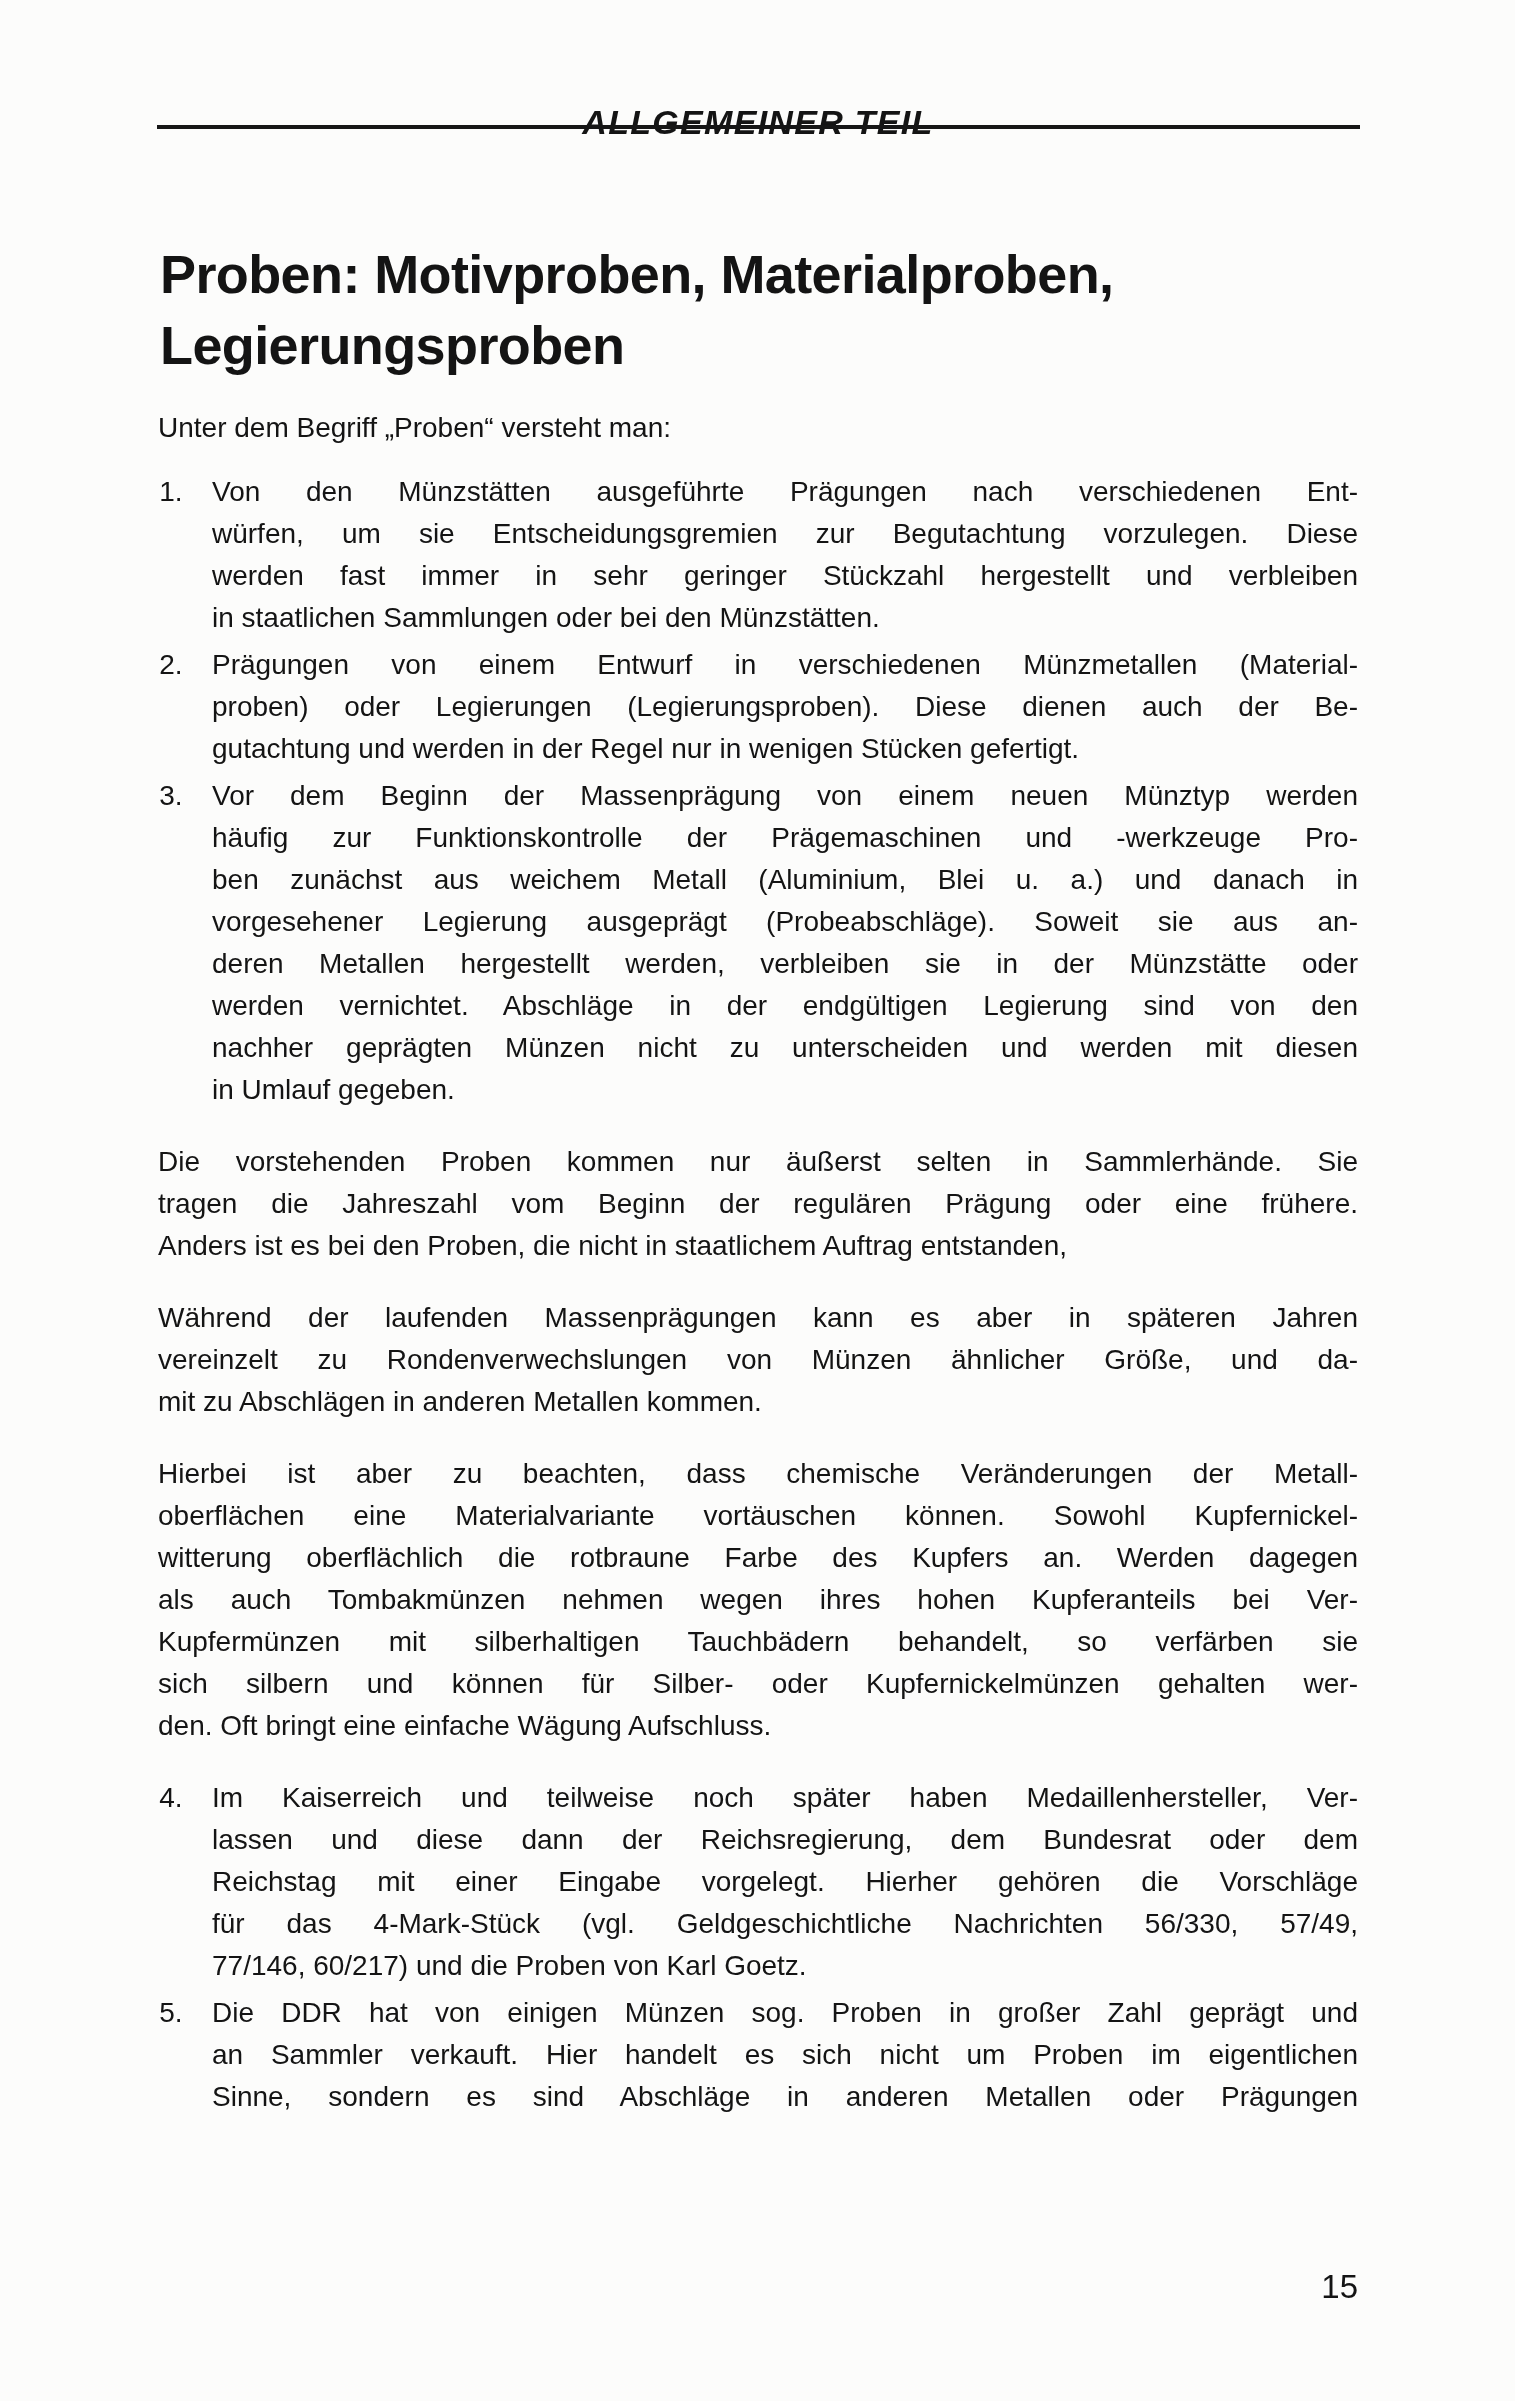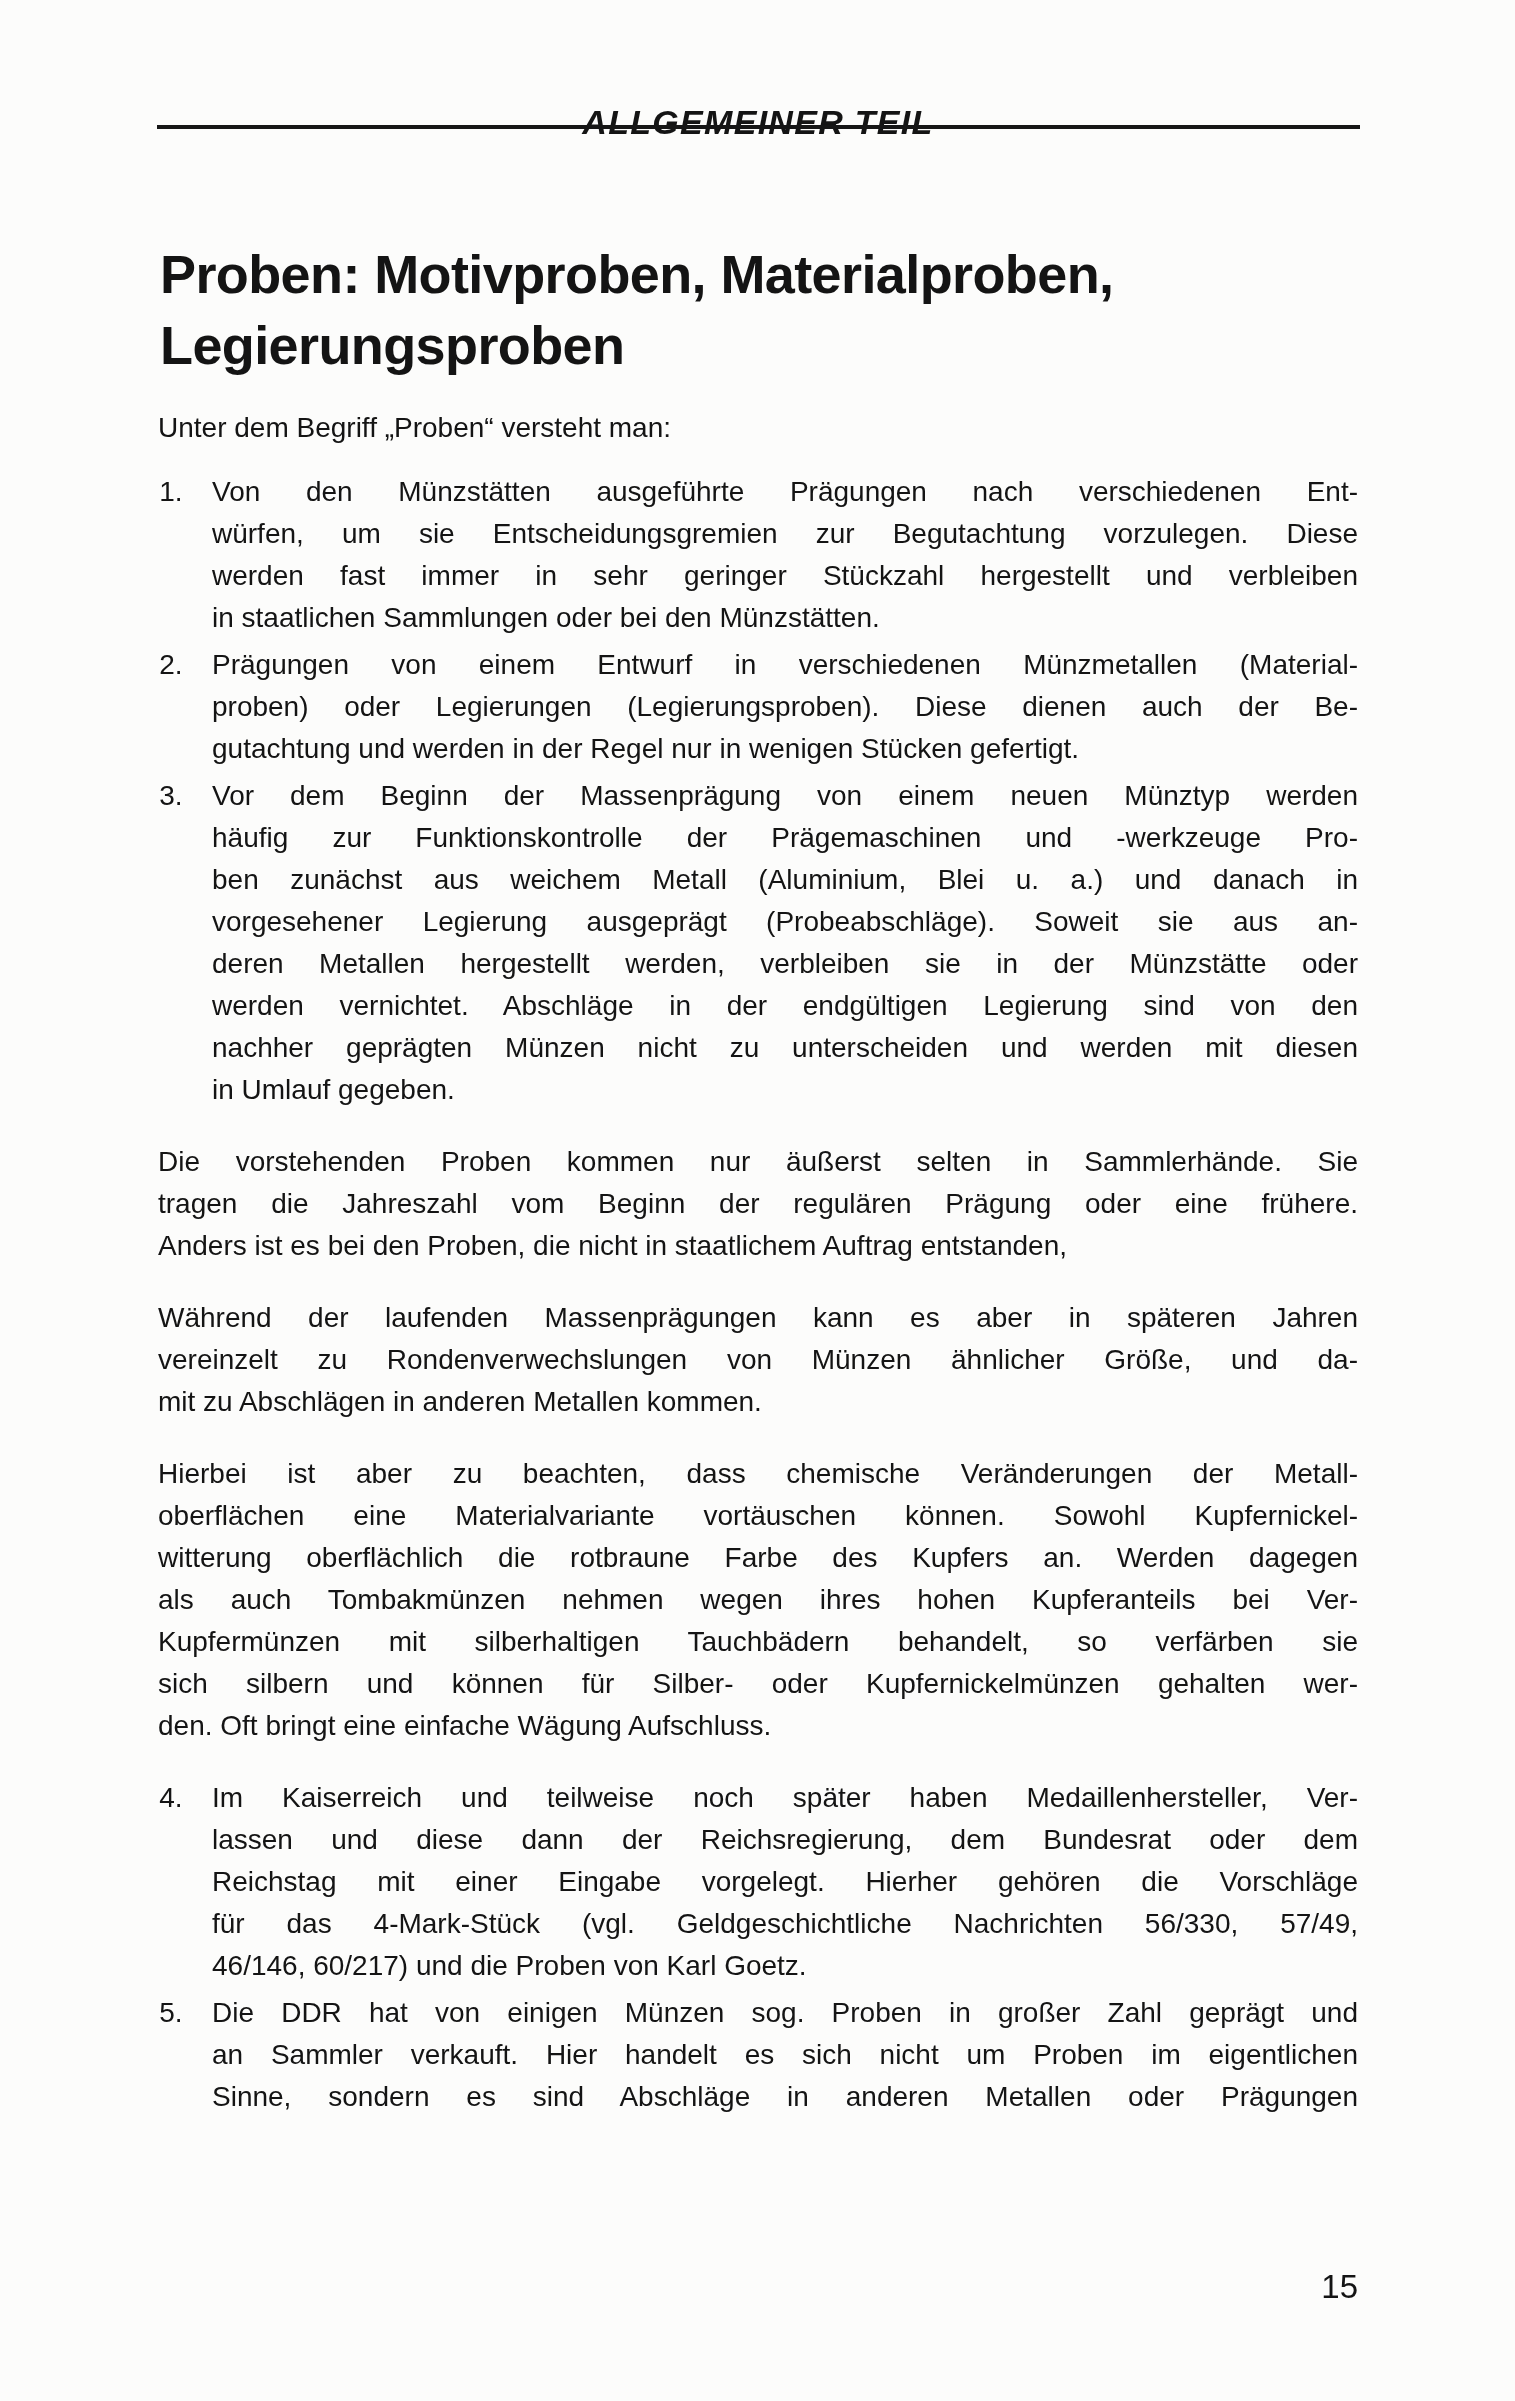--- a/index.html
+++ b/index.html
@@ -99,21 +99,21 @@
           <div class="line">den. Oft bringt eine einfache Wägung Aufschluss.</div>
         </div>
       </div>
       <div class="block list">
         <span class="num">4.</span>
         <div class="lines">
           <div class="line">Im Kaiserreich und teilweise noch später haben Medaillenhersteller, Ver-</div>
           <div class="line">lassen und diese dann der Reichsregierung, dem Bundesrat oder dem</div>
           <div class="line">Reichstag mit einer Eingabe vorgelegt. Hierher gehören die Vorschläge</div>
           <div class="line">für das 4-Mark-Stück (vgl. Geldgeschichtliche Nachrichten 56/330, 57/49,</div>
-          <div class="line">46/146, 60/217) und die Proben von Karl Goetz.</div>
+          <div class="line">77/146, 60/217) und die Proben von Karl Goetz.</div>
         </div>
       </div>
       <div class="block list">
         <span class="num">5.</span>
         <div class="lines">
           <div class="line">Die DDR hat von einigen Münzen sog. Proben in großer Zahl geprägt und</div>
           <div class="line">an Sammler verkauft. Hier handelt es sich nicht um Proben im eigentlichen</div>
           <div class="line flush">Sinne, sondern es sind Abschläge in anderen Metallen oder Prägungen</div>
         </div>
       </div>

